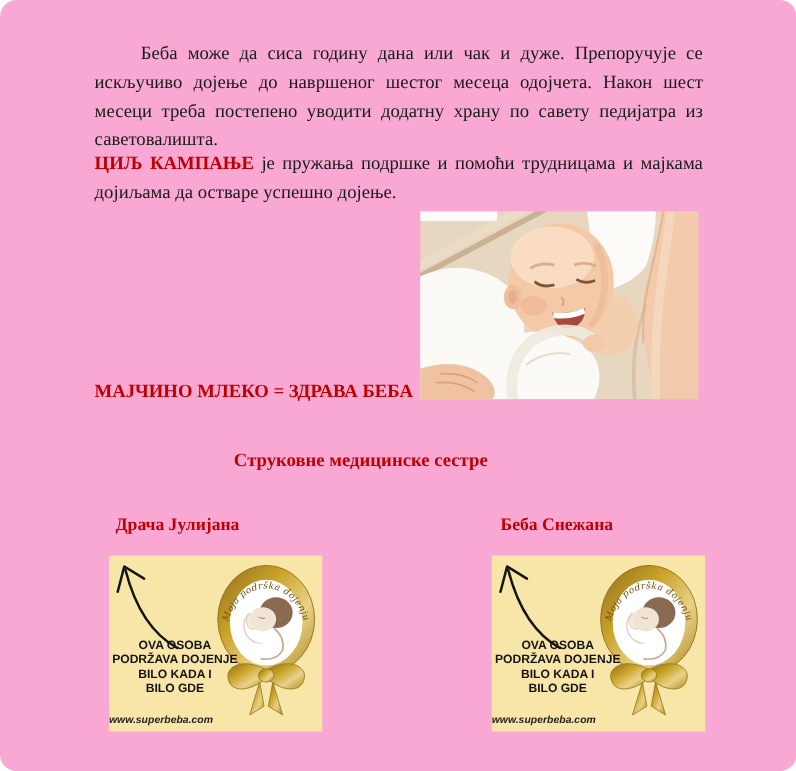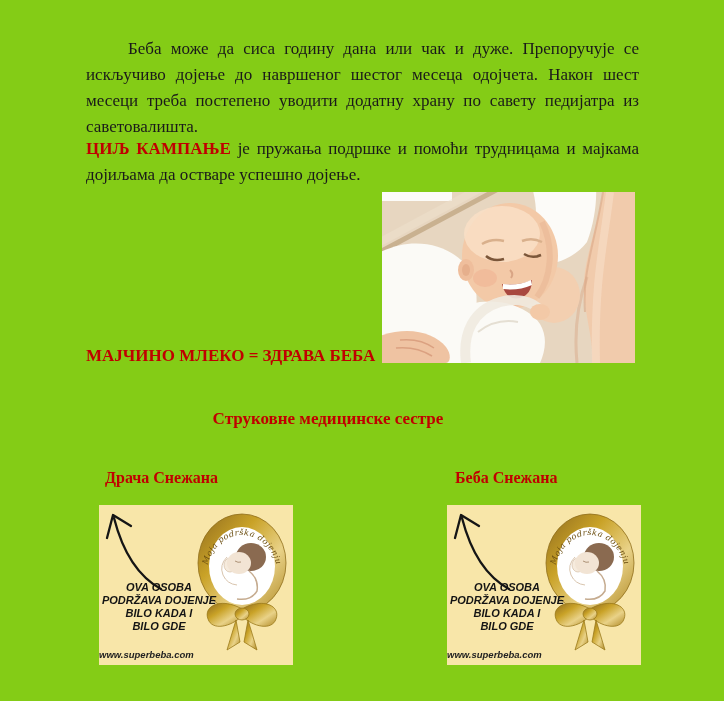--- a/index.html
+++ b/index.html
@@ -2,42 +2,42 @@
 <html style="--red: #C00000; --badge-bg: #F8E6A9; --gold-dark: #A5821D;"><head>
 <meta charset="utf-8">
 <style>
   :root{
     --red:#C00000;
     --badge-bg:#F8E6A9;
     --gold-dark:#A5821D;
   }
   html,body{margin:0;padding:0;background:#ffffff;}
   .page{
-    position:relative;width:724px;height:701px;background:#84cc16;overflow:hidden;
-    font-family:"Liberation Serif",serif;color:#1a1a1a;
+    position:relative;width:724px;height:701px;background:#f9a8d4;overflow:hidden;
+    font-family:"Liberation Serif",serif;color:#1a1a1a;border-radius:15px;
   }
   .body-text{position:absolute;margin:0;font-size:17px;line-height:26px;text-align:justify;}
   .para1{left:86px;top:36px;width:553px;text-indent:42px;}
   .para2{left:86px;top:136px;width:553px;}
   .red{color:var(--red);}
   .bold{font-weight:bold;margin-top:28px;}
   .photo{position:absolute;left:382px;top:192px;width:253px;height:171px;}
   .photo svg{display:block;width:100%;height:100%;}
   .slogan{position:absolute;left:86px;top:346px;font-size:17px;font-weight:bold;color:var(--red);text-align:right;}
   .section-heading{position:absolute;left:0;top:409px;width:656px;text-align:center;
     font-size:17px;font-weight:bold;color:var(--red);}
   .nurse-name{position:absolute;top:469px;font-size:16px;font-weight:bold;color:var(--red);}
   .nurse-name.left{left:105px;}
   .nurse-name.right{left:455px;}
   .badge{position:absolute;top:505px;width:194px;height:160px;background:var(--badge-bg);}
   .badge.left{left:99px;}
   .badge.right{left:447px;}
   .badge-art{position:absolute;left:0;top:0;width:100%;height:100%;}
   .badge-lines{position:absolute;left:0;top:76px;width:120px;text-align:center;
-    font-family:"Liberation Sans",sans-serif;font-weight:bold;font-style:italic;
+    font-family:"Liberation Sans",sans-serif;font-weight:bold;
     font-size:11px;line-height:13px;color:#141414;}
   .badge-site{position:absolute;left:0;right:0;bottom:5px;text-align:left;
     font-family:"Liberation Sans",sans-serif;font-weight:bold;font-style:italic;
     font-size:9.5px;color:#222222;}
   .arrow{stroke:#151515;stroke-width:2.3;fill:none;stroke-linecap:round;stroke-linejoin:round;}
   .med-text{font-family:"DejaVu Serif",serif;font-style:italic;font-size:8.2px;fill:#6b4e10;letter-spacing:.4px;}
   .gold-stroke{stroke:#8f6d1a;stroke-width:.8;}
 </style>
 </head>
 <body>
@@ -82,21 +82,21 @@
       <path d="M-5,145 C25,133 52,140 64,155 C70,163 68,171 64,171 L-5,171 Z" fill="#EFC3A2"></path>
       <path d="M18,148 q20,-2 34,8" stroke="#DBA181" stroke-width="1.5" fill="none"></path>
       <path d="M14,156 q20,-2 36,8" stroke="#DBA181" stroke-width="1.5" fill="none"></path>
     </svg>
   </div>
 
   <div class="slogan">МАЈЧИНО МЛЕКО = ЗДРАВА БЕБА</div>
 
   <div class="section-heading">Струковне медицинске сестре</div>
 
-  <div class="nurse-name left">Драча Снежана</div>
+  <div class="nurse-name left">Драча Јулијана</div>
   <div class="nurse-name right">Беба Снежана</div>
 
   <div class="badge left">
     <svg class="badge-art" viewBox="0 0 194 160">
       <defs>
         <linearGradient id="goldL" x1="0" y1="0" x2="1" y2="1">
           <stop offset="0" stop-color="#8F6B1F"></stop>
             <stop offset=".35" stop-color="#C9A227"></stop>
           <stop offset=".65" stop-color="#E9D288"></stop>
             <stop offset="1" stop-color="#B08A25"></stop>

